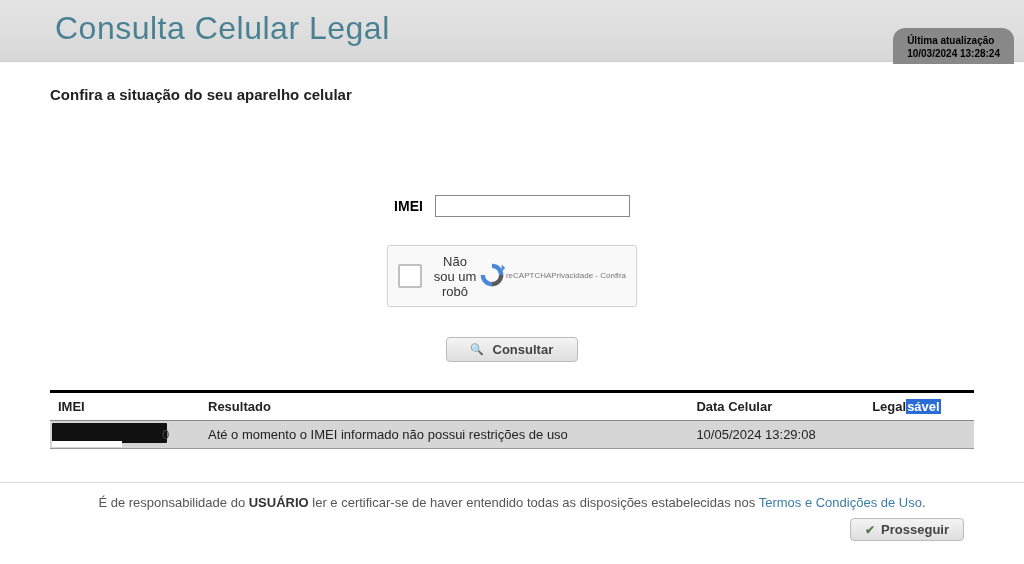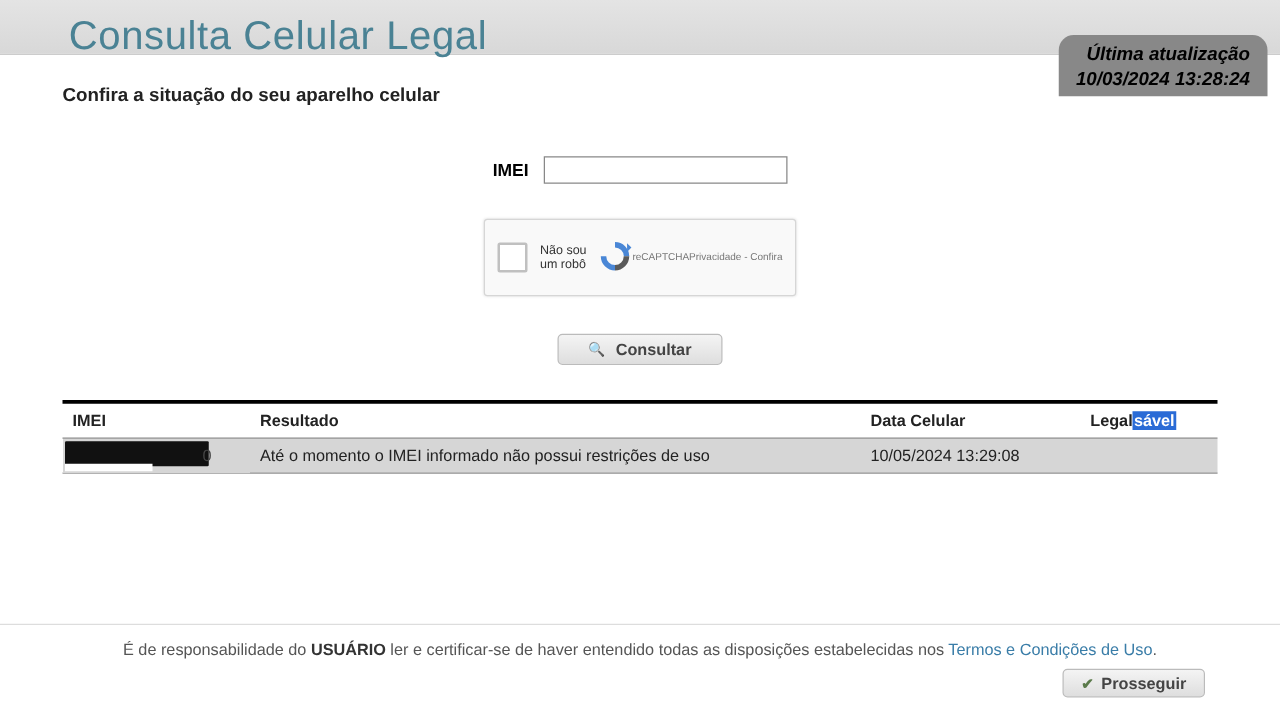--- a/index.html
+++ b/index.html
@@ -6,53 +6,52 @@
   body {
     font-family: Arial, Helvetica, sans-serif;
     background: #fff;
     width: 1024px;
     height: 564px;
     position: relative;
     overflow: hidden;
   }
   .header {
     background: linear-gradient(to bottom, #e4e4e4, #d8d8d8);
-    height: 44px;
+    height: 62px;
     position: relative;
     border-bottom: 1px solid #ccc;
   }
   .page-title {
     color: #4a8294;
     font-size: 32px;
     font-weight: normal;
     padding: 10px 0 0 55px;
     letter-spacing: 0.5px;
   }
   .update-badge {
     position: absolute;
     right: 10px;
     top: 28px;
     background: #888;
     color: #000;
-    font-size: 15px;
+    font-size: 10px;
     font-weight: bold;
     padding: 6px 14px 4px 14px;
     border-radius: 12px 12px 0 0;
     line-height: 1.3;
-    text-align: right;
-    font-style: italic;
+    text-align: left;
   }
   .content {
     padding: 24px 50px 0 50px;
   }
   .subtitle {
     font-size: 15px;
     font-weight: bold;
     color: #222;
-    margin-bottom: 40px;
+    margin-bottom: 92px;
   }
   .form-area {
     text-align: center;
   }
   .imei-row {
     display: inline-flex;
     align-items: center;
     gap: 12px;
     margin-bottom: 28px;
   }
@@ -82,25 +81,25 @@
   .recaptcha-check {
     width: 24px;
     height: 24px;
     border: 2px solid #c0c0c0;
     border-radius: 2px;
     background: #fff;
     cursor: pointer;
     flex-shrink: 0;
   }
   .recaptcha-text {
-    font-size: 10px;
+    font-size: 13px;
     color: #333;
     margin-left: 10px;
     flex: 1;
-    text-align: left;
+    text-align: center;
   }
   .recaptcha-logo {
     display: flex;
     align-items: center;
     font-size: 8px;
     color: #777;
     line-height: 1.2;
   }
   .recaptcha-logo svg { margin-bottom: 2px; }
   .consult-button {
@@ -176,21 +175,21 @@
     z-index: 2;
     margin-left: 104px;
     color: #444;
   }
   .footer {
     position: absolute;
     bottom: 0;
     left: 0;
     right: 0;
     border-top: 1px solid #ddd;
-    padding: 12px 20px 6px 20px;
+    padding: 12px 20px 23px 20px;
     text-align: center;
     background: #fff;
   }
   .footer-text {
     font-size: 13px;
     color: #555;
     margin-bottom: 8px;
   }
   .footer-text strong { color: #333; }
   .footer-text a { color: #3a7da8; text-decoration: none; }

